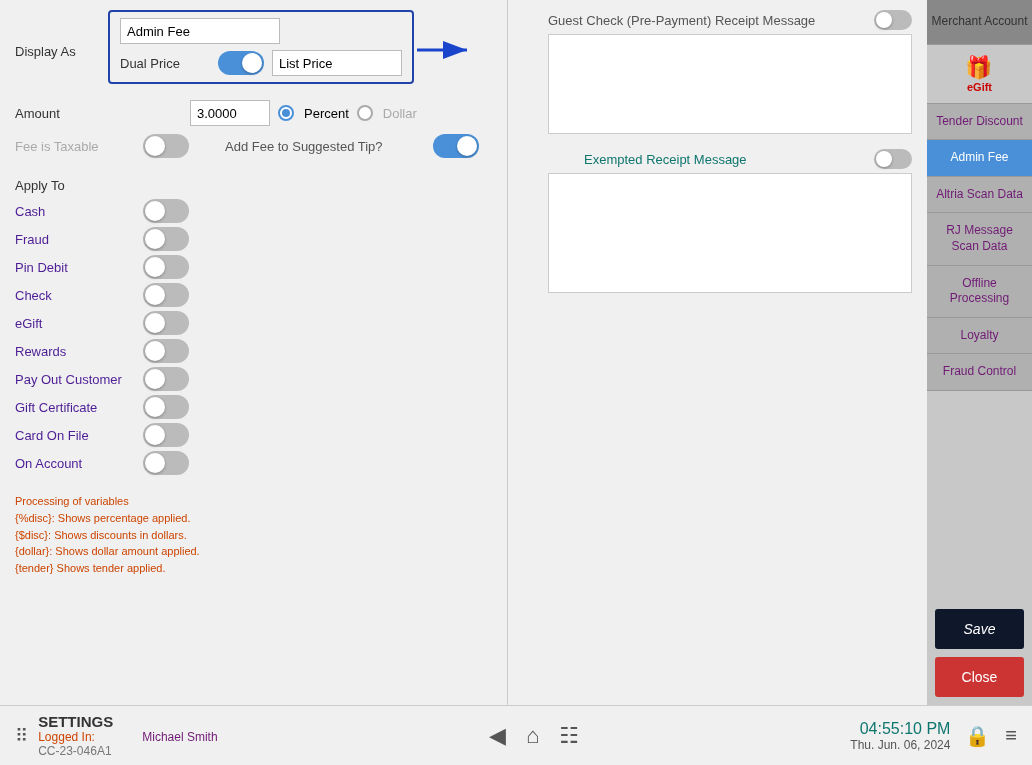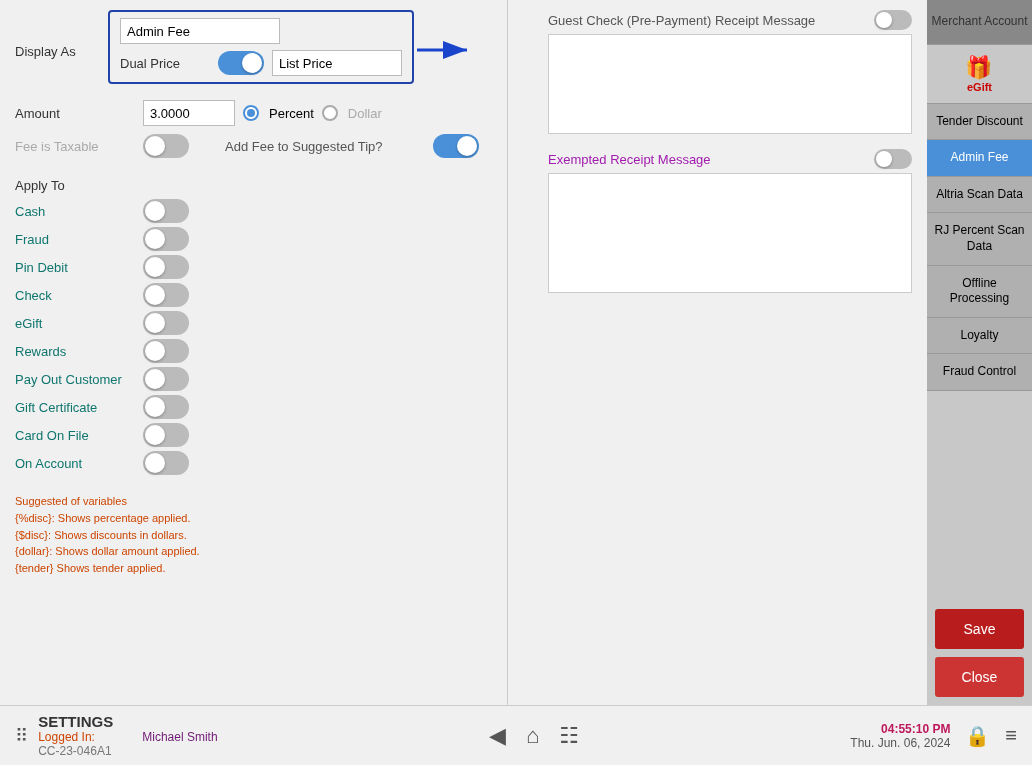--- a/index.html
+++ b/index.html
@@ -13,21 +13,21 @@
     .right-panel { width: 420px; background: #f0f0f0; padding: 10px 15px; overflow-y: auto; border-left: 1px solid #ccc; }
     .sidebar { width: 105px; background: #c8c8c8; display: flex; flex-direction: column; justify-content: center; }
 
     
     .field-row { display: flex; align-items: center; margin-bottom: 8px; gap: 8px; }
     .field-label { width: 120px; color: #333; font-size: 13px; }
     .field-label.disabled { color: #aaa; }
     .text-input { border: 1px solid #bbb; background: white; padding: 3px 6px; font-size: 13px; height: 26px; }
     .display-as-input { width: 160px; }
     .list-price-input { width: 130px; }
-    .amount-input { width: 92px; }
+    .amount-input { width: 80px; margin-left: 47px; }
 
     
     .toggle { display: inline-block; width: 46px; height: 24px; border-radius: 12px; position: relative; cursor: pointer; }
     .toggle.on { background: #4a90d9; }
     .toggle.off { background: #bbb; }
     .toggle-knob { position: absolute; top: 2px; width: 20px; height: 20px; border-radius: 50%; background: white; box-shadow: 0 1px 3px rgba(0,0,0,0.3); transition: left 0.2s; }
     .toggle.on .toggle-knob { left: 24px; }
     .toggle.off .toggle-knob { left: 2px; }
 
     
@@ -37,55 +37,55 @@
     .radio-group { display: flex; align-items: center; gap: 8px; }
     .radio-option { display: flex; align-items: center; gap: 10px; cursor: pointer; }
     .radio-circle { width: 16px; height: 16px; border-radius: 50%; border: 2px solid #aaa; background: white; display: flex; align-items: center; justify-content: center; }
     .radio-circle.selected { border-color: #4a90d9; }
     .radio-circle.selected::after { content: ''; width: 8px; height: 8px; border-radius: 50%; background: #4a90d9; }
 
     
     .apply-to-label { color: #333; font-size: 13px; margin-bottom: 6px; margin-top: 20px; }
     .apply-to-row { display: flex; align-items: center; margin-bottom: 4px; gap: 8px; }
     .apply-to-item-label { width: 120px; color: #555; font-size: 13px; }
-    .apply-to-item-label.disabled { color: #0f766e; }
+    .apply-to-item-label.disabled { color: #4c1d95; }
 
     
     .receipt-section { margin-bottom: 12px; padding-left: 25px; }
     .receipt-label { font-size: 13px; color: #555; margin-bottom: 4px; display: flex; align-items: center; justify-content: space-between; }
     .receipt-textarea { width: 100%; height: 100px; border: 1px solid #ccc; background: white; resize: none; padding: 4px; font-size: 12px; }
     .receipt-textarea.tall { height: 120px; }
 
     
-    .sidebar-item { background: #b0b0b0; color: #000000; text-align: center; padding: 10px 4px; font-size: 12px; cursor: pointer; border-bottom: 1px solid #999; line-height: 1.3; }
+    .sidebar-item { background: #b0b0b0; color: #701a75; text-align: center; padding: 10px 4px; font-size: 12px; cursor: pointer; border-bottom: 1px solid #999; line-height: 1.3; }
     .sidebar-item.active { background: #4a90d9; color: white; }
     .sidebar-item.merchant { background: #888; color: #333; padding: 14px 4px; }
 
     .egift-item { background: #c8c8c8; padding: 10px 4px; text-align: center; border-bottom: 1px solid #999; }
     .egift-icon { font-size: 22px; }
     .egift-text { font-size: 11px; color: #c00; font-weight: bold; }
 
     
     .action-buttons { display: flex; flex-direction: column; gap: 8px; padding: 8px; margin-top: auto; }
-    .btn-save { background: #b91c1c; color: white; border: none; padding: 12px 0; font-size: 14px; cursor: pointer; border-radius: 3px; }
+    .btn-save { background: #0f172a; color: white; border: none; padding: 12px 0; font-size: 14px; cursor: pointer; border-radius: 3px; font-style: italic; }
     .btn-close { background: #cc3333; color: white; border: none; padding: 12px 0; font-size: 14px; cursor: pointer; border-radius: 3px; }
 
     
     .bottom-bar { height: 60px; background: #f0f0f0; border-top: 1px solid #ccc; display: flex; align-items: center; padding: 0 15px; gap: 15px; }
     .bottom-left { display: flex; align-items: center; gap: 10px; }
     .grid-icon { color: #555; font-size: 18px; cursor: pointer; }
     .settings-title { font-weight: bold; font-size: 15px; color: #333; }
     .logged-in { font-size: 12px; color: #555; }
     .logged-in span { color: #cc4400; }
     .cc-code { font-size: 12px; color: #777; }
     .bottom-nav { display: flex; align-items: center; gap: 20px; flex: 1; justify-content: center; }
     .nav-btn { font-size: 22px; cursor: pointer; color: #555; background: none; border: none; }
     .bottom-right { display: flex; align-items: center; gap: 15px; margin-left: auto; }
     .time-display { text-align: right; }
-    .time { font-size: 12px; font-weight: bold; color: #be185d; }
+    .time { font-size: 16px; font-weight: normal; color: #0f766e; }
     .date { font-size: 12px; color: #555; }
     .lock-icon { font-size: 20px; color: #cc7700; }
     .menu-icon { font-size: 20px; cursor: pointer; color: #555; }
 
     
     .variables-section { margin-top: 20px; font-size: 11px; }
     .variables-title { color: #cc4400; font-size: 11px; margin-bottom: 3px; }
     .variable-line { color: #cc4400; font-size: 11px; line-height: 1.5; }
     .fee-label { font-size: 13px; color: #555; width: 200px; }
 
@@ -223,21 +223,21 @@
           </div>
           <div class="apply-to-row">
             <span class="apply-to-item-label disabled">On Account</span>
             <div class="toggle off">
               <div class="toggle-knob"></div>
             </div>
           </div>
         </div>
 
       <div class="variables-section">
-        <div class="variables-title">Suggested of variables</div>
+        <div class="variables-title">Processing of variables</div>
         <div id="variable-lines">
             <div class="variable-line">{%disc}: Shows percentage applied.</div>
             <div class="variable-line">{$disc}: Shows discounts in dollars.</div>
             <div class="variable-line">{dollar}: Shows dollar amount applied.</div>
             <div class="variable-line">{tender} Shows tender applied.</div>
           </div>
       </div>
 
     </div>
 
@@ -248,40 +248,40 @@
           <div class="toggle off" style="width:38px; height:20px; border-radius:10px;">
             <div class="toggle-knob" style="width:16px; height:16px; top:2px; left:2px;"></div>
           </div>
         </div>
         <textarea class="receipt-textarea" style=""></textarea>
       </div>
 
 
       <div class="receipt-section">
         <div class="receipt-label">
-          <span style="color:#a21caf;">Exempted Receipt Message</span>
+          <span style="color:#0f766e;margin-left:36px;">Exempted Receipt Message</span>
           <div class="toggle off" style="width:38px; height:20px; border-radius:10px;">
             <div class="toggle-knob" style="width:16px; height:16px; top:2px; left:2px;"></div>
           </div>
         </div>
         <textarea class="receipt-textarea tall" style=""></textarea>
       </div>
     </div>
 
     <div class="sidebar">
       <div class="sidebar-flex">
         <div class="sidebar-item merchant">Merchant Account</div>
         <div class="egift-item">
           <div class="egift-icon">🎁</div>
           <div class="egift-text">eGift</div>
         </div>
         <div class="sidebar-item">Tender Discount</div>
         <div class="sidebar-item active">Admin Fee</div>
         <div class="sidebar-item">Altria Scan Data</div>
-        <div class="sidebar-item">RJ Percent Scan Data</div>
+        <div class="sidebar-item">RJ Message Scan Data</div>
         <div class="sidebar-item">Offline Processing</div>
         <div class="sidebar-item">Loyalty</div>
         <div class="sidebar-item">Fraud Control</div>
         <div style="flex:1;"></div>
         <div class="action-buttons">
           <button class="btn-save">Save</button>
           <button class="btn-close">Close</button>
         </div>
       </div>
     </div>

